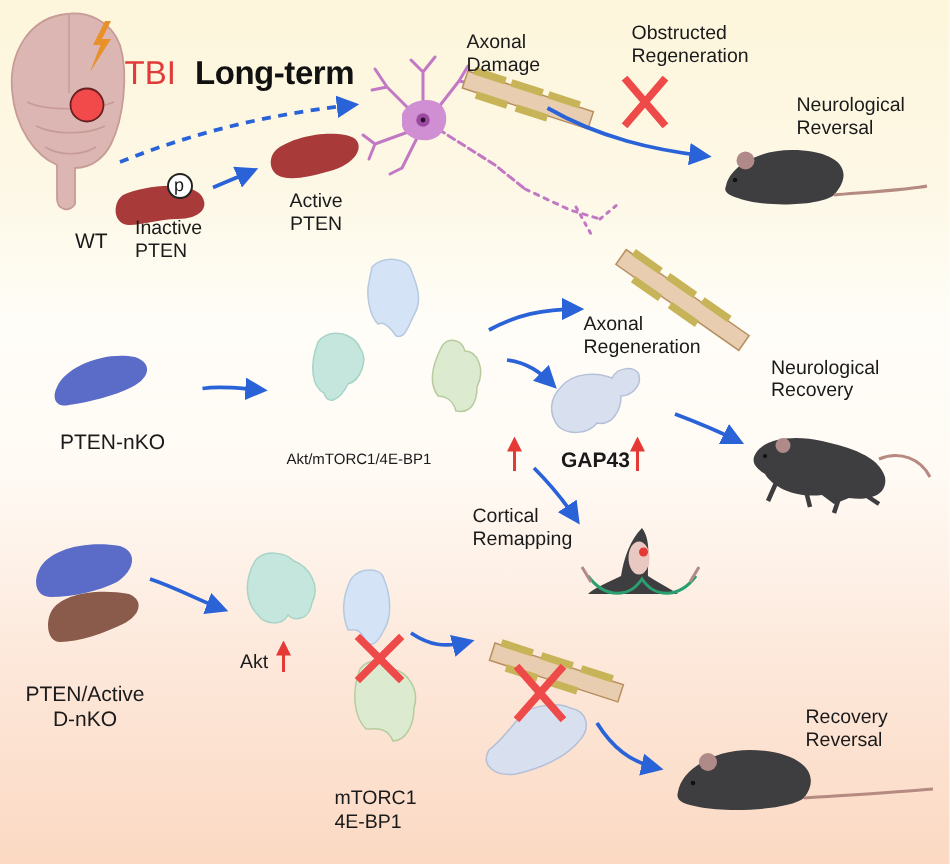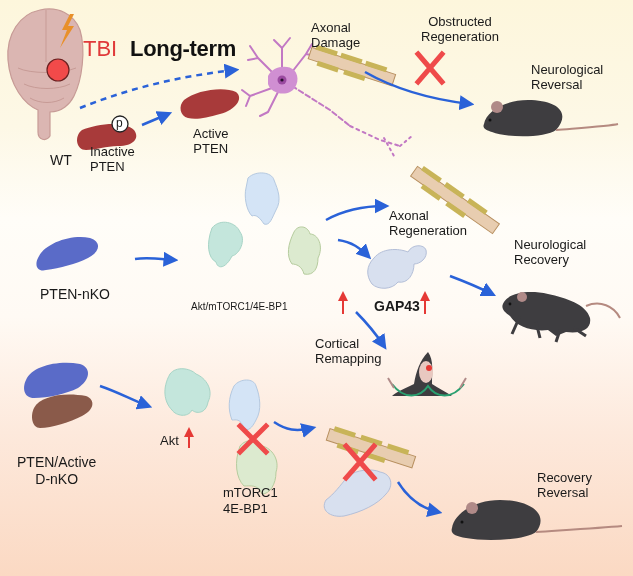--- a/index.html
+++ b/index.html
@@ -168,21 +168,21 @@
   <div>PTEN</div>
 </div>
 <div class="lbl c" style="left:193px;top:126px;">
   <div>Active</div>
   <div>PTEN</div>
 </div>
 <div class="lbl" style="left:311px;top:20px;">
   <div>Axonal</div>
   <div>Damage</div>
 </div>
-<div class="lbl" style="left:421px;top:14px;text-align:center;">
+<div class="lbl" style="left:421px;top:14px;">
   <div>Obstructed</div>
   <div>Regeneration</div>
 </div>
 <div class="lbl" style="left:531px;top:62px;">
   <div>Neurological</div>
   <div>Reversal</div>
 </div>
 
 <div class="lbl" style="left:116px;top:116px;font-size:12px;">p</div>
 
@@ -200,21 +200,21 @@
 <div class="lbl" style="left:514px;top:237px;">
   <div>Neurological</div>
   <div>Recovery</div>
 </div>
 
 <div class="lbl c" style="left:17px;top:454px;font-size:14px;line-height:17px;">
   <div>PTEN/Active</div>
   <div>D-nKO</div>
 </div>
 <div class="lbl" style="left:160px;top:433px;font-size:13px;">Akt</div>
-<div class="lbl" style="left:223px;top:485px;font-size:13px;line-height:16px;">
+<div class="lbl" style="left:223px;top:524px;font-size:13px;line-height:16px;">
   <div>mTORC1</div>
   <div>4E-BP1</div>
 </div>
 <div class="lbl" style="left:537px;top:470px;">
   <div>Recovery</div>
   <div>Reversal</div>
 </div>
 
 </div>
 

